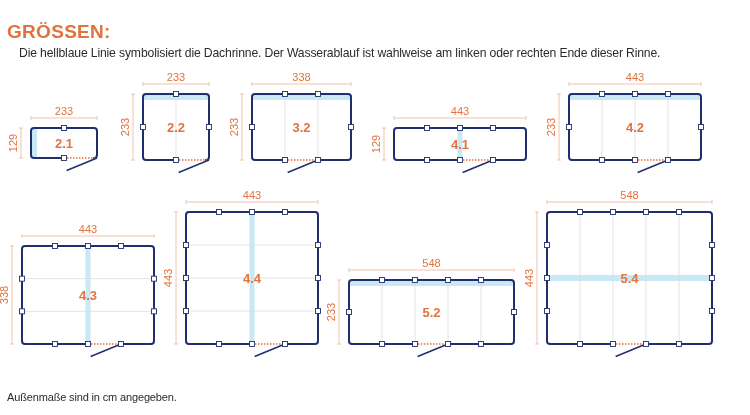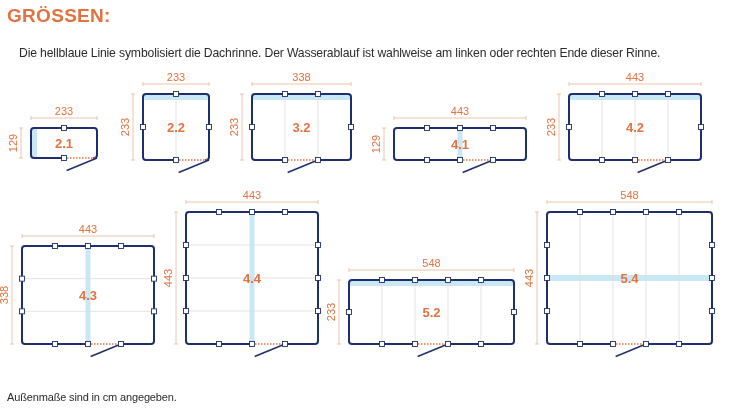--- a/index.html
+++ b/index.html
@@ -1,18 +1,18 @@
 <!DOCTYPE html>
 <html><head>
 <meta charset="utf-8">
 <style>
   html, body { margin: 0; padding: 0; background: #ffffff; }
   body { width: 750px; height: 415px; position: relative; overflow: hidden;
          font-family: "Liberation Sans", "DejaVu Sans", sans-serif; }
-  .title { position: absolute; left: 7px; top: 5px; font-size: 19px; font-weight: bold;
+  .title { position: absolute; left: 7px; top: 21px; font-size: 19px; font-weight: bold;
            color: #e2723f; letter-spacing: 0.3px; margin: 0; line-height: 22px; }
   .subtitle { position: absolute; left: 7px; top: 34px; font-size: 12.2px; color: #2b2b2b;
               margin: 12px; white-space: nowrap; letter-spacing: -0.15px; }
   .footer { position: absolute; left: 7px; top: 391px; font-size: 11px; color: #2b2b2b;
             margin: 0; letter-spacing: -0.15px; }
   #diagrams { position: absolute; left: 0; top: 0; }
   svg text { font-family: "Liberation Sans", "DejaVu Sans", sans-serif; }
 </style>
 </head>
 <body>

